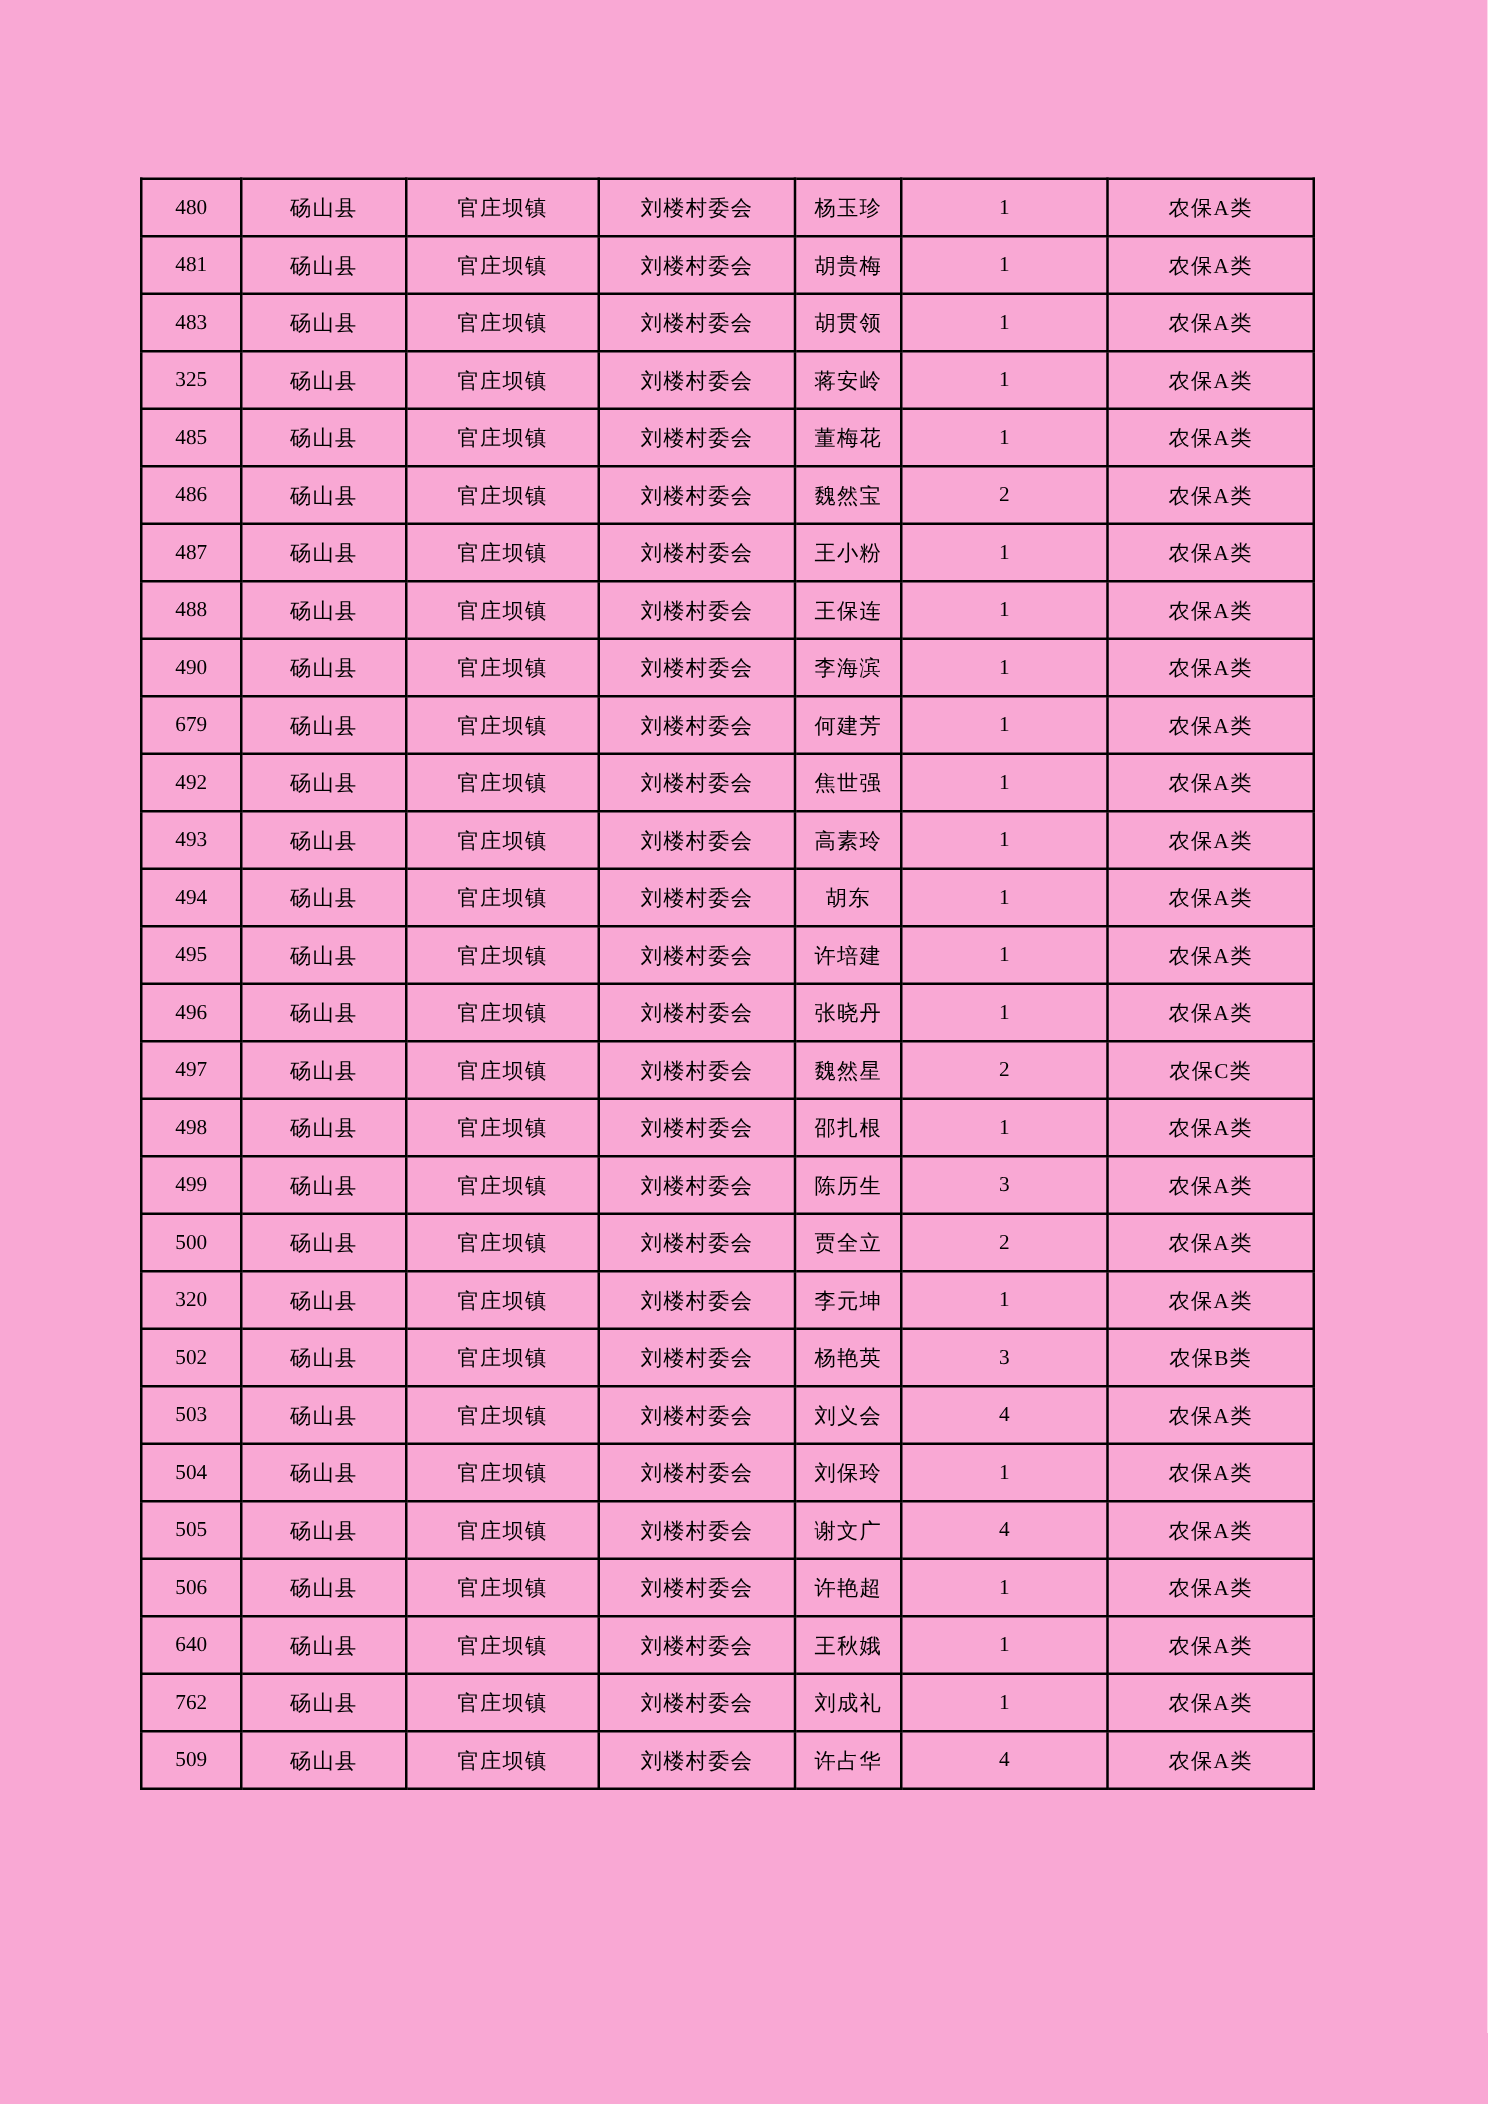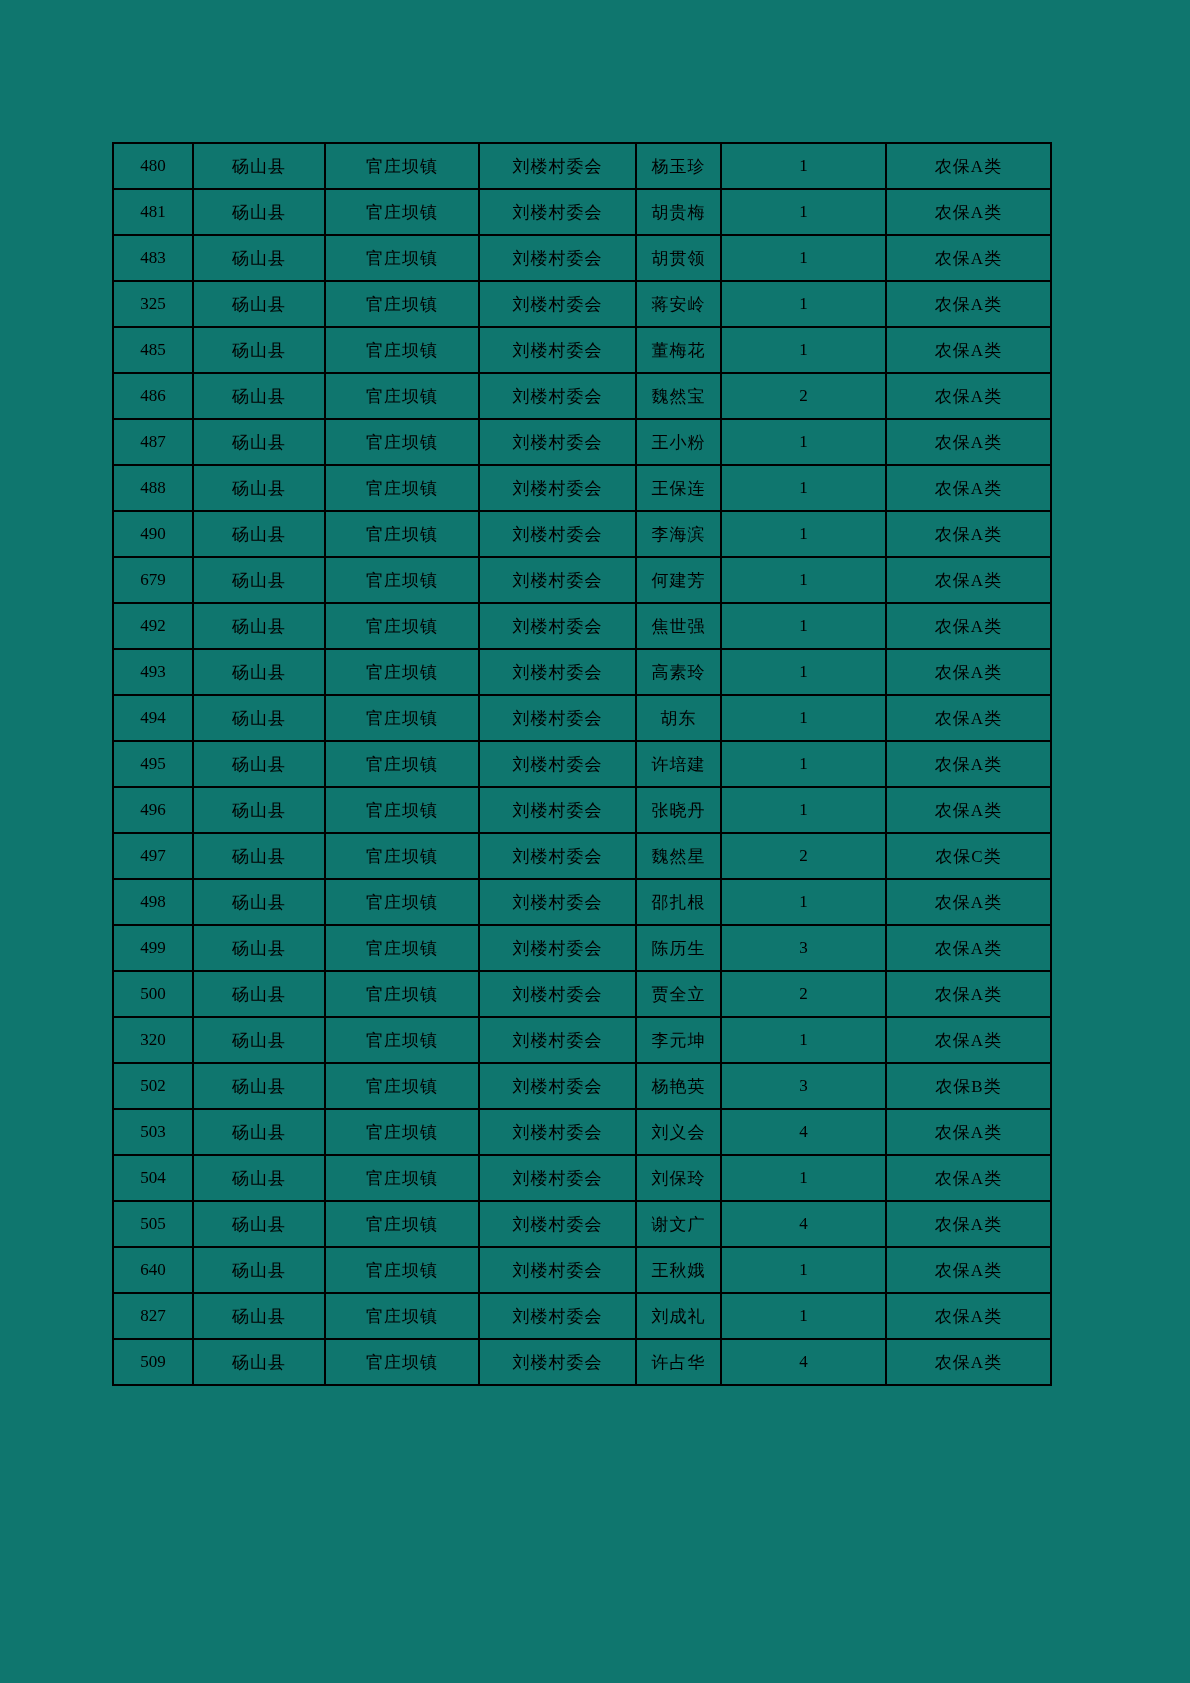--- a/index.html
+++ b/index.html
@@ -4,21 +4,21 @@
 <style>
   html, body {
     margin: 0;
     padding: 0;
     background: #ffffff;
   }
   .page {
     position: relative;
     width: 1190px;
     height: 1683px;
-    background: #0f766e;
+    background: #f9a8d4;
     overflow: hidden;
     font-family: "Liberation Serif", "DejaVu Serif", serif;
   }
   table.roster {
     position: absolute;
     left: 112px;
     top: 142px;
     width: 938px;
     border-collapse: collapse;
     table-layout: fixed;
@@ -264,30 +264,39 @@
         <tr>
           <td class="num">505</td>
           <td>砀山县</td>
           <td>官庄坝镇</td>
           <td>刘楼村委会</td>
           <td>谢文广</td>
           <td class="num">4</td>
           <td>农保A类</td>
         </tr>
         <tr>
+          <td class="num">506</td>
+          <td>砀山县</td>
+          <td>官庄坝镇</td>
+          <td>刘楼村委会</td>
+          <td>许艳超</td>
+          <td class="num">1</td>
+          <td>农保A类</td>
+        </tr>
+        <tr>
           <td class="num">640</td>
           <td>砀山县</td>
           <td>官庄坝镇</td>
           <td>刘楼村委会</td>
           <td>王秋娥</td>
           <td class="num">1</td>
           <td>农保A类</td>
         </tr>
         <tr>
-          <td class="num">827</td>
+          <td class="num">762</td>
           <td>砀山县</td>
           <td>官庄坝镇</td>
           <td>刘楼村委会</td>
           <td>刘成礼</td>
           <td class="num">1</td>
           <td>农保A类</td>
         </tr>
         <tr>
           <td class="num">509</td>
           <td>砀山县</td>

